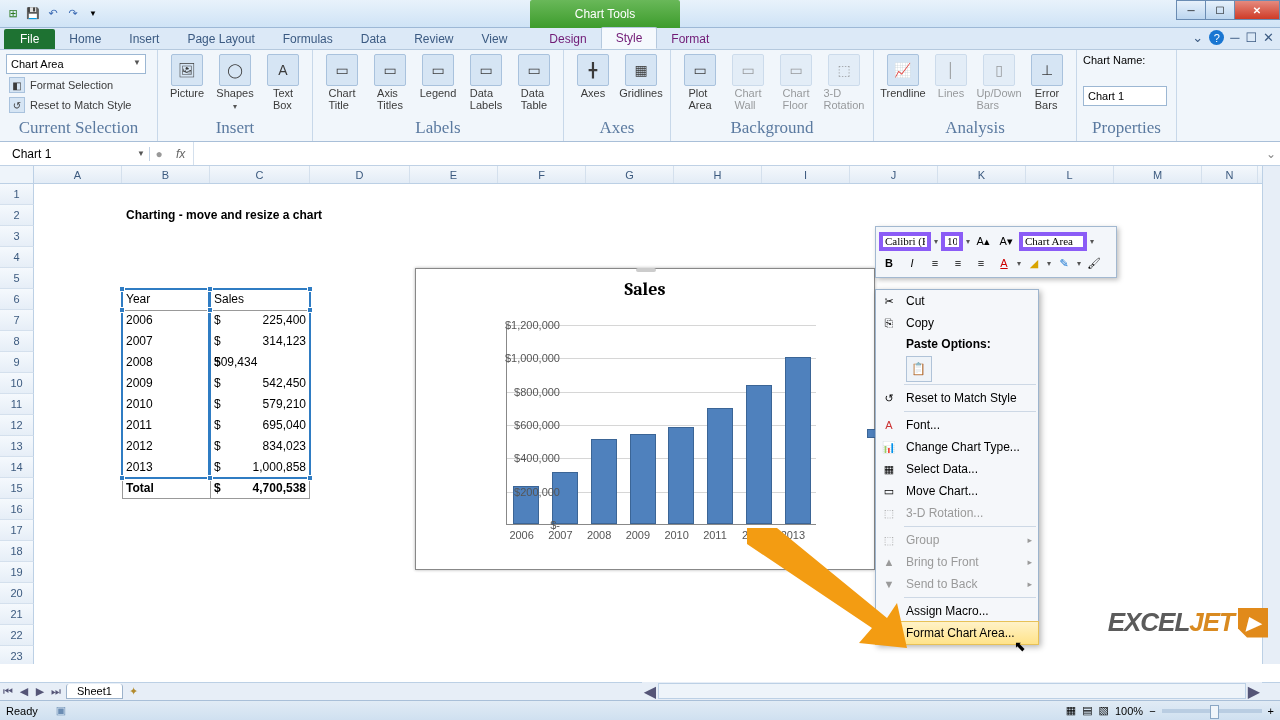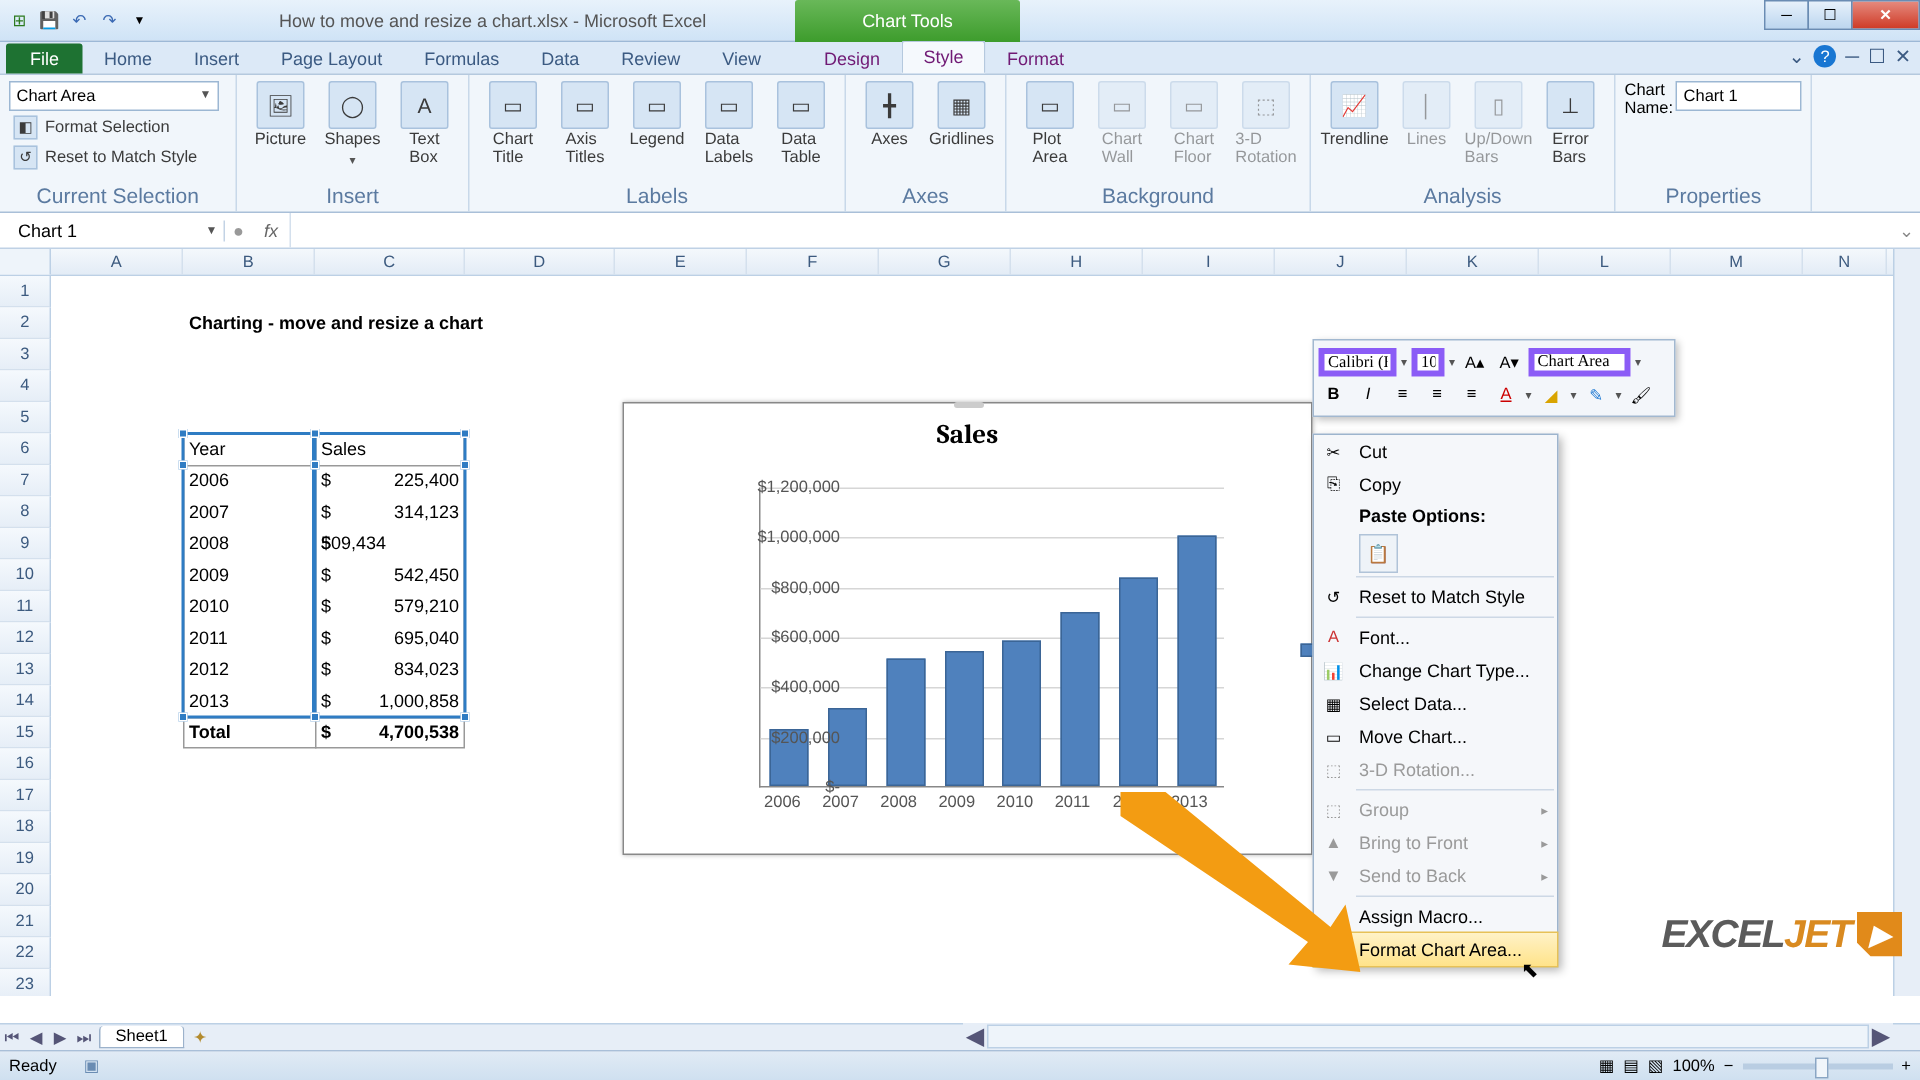--- a/index.html
+++ b/index.html
@@ -21,21 +21,21 @@
 .tab.file { background:#1e7232; color:#fff; border-radius:2px 2px 0 0; padding:3px 16px; }
 .tab.active { background:#f5f9fd; border:1px solid #b5c9de; border-bottom:1px solid #f5f9fd; border-radius:2px 2px 0 0; }
 .tab.ct { color:#701a75; }
 .ribbon-right { position:absolute; right:6px; top:2px; display:flex; gap:6px; font-size:13px; color:#3b5a82; }
 .ribbon-right span { cursor:default; }
 .help { background:#1976d2;color:#fff;border-radius:50%;width:15px;height:15px;display:inline-flex;align-items:center;justify-content:center;font-size:11px; }
 
 
 .ribbon { height:92px; background:#f1f6fb; border-bottom:1px solid #a9bfd8; display:flex; font-size:11px; }
 .group { border-right:1px solid #c8d8e9; padding:2px 6px 0; display:flex; flex-direction:column; justify-content:space-between; }
-.group-label { text-align:center; font-size:14px; color:#5b7aa0; padding:2px 0 3px; }
+.group-label { text-align:center; font-size:17px; color:#5b7aa0; padding:2px 0 3px;font-family:Liberation Serif, serif; }
 .group-body { display:flex; align-items:flex-start; gap:2px; flex:1; }
 .vbtn { display:flex; flex-direction:column; align-items:center; width:46px; padding-top:2px; gap:2px; color:#3b3b3b; }
 .vbtn .ic { width:32px; height:32px; background:#d6e5f4; border:1px solid #a9c2dd; border-radius:2px; display:flex;align-items:center;justify-content:center;font-size:14px; }
 .vbtn .lbl { line-height:1.05; }
 .hbtn { display:flex; align-items:center; gap:5px; padding:1px 3px; color:#3b3b3b; }
 .hbtn .ic { width:16px;height:16px;background:#d6e5f4;border:1px solid #a9c2dd;display:flex;align-items:center;justify-content:center;font-size:10px; }
 .sel-input { width:140px; height:20px; border:1px solid #9cb7d3; background:#fff; font-size:11px; padding:1px 18px 1px 4px; }
 .tri { font-size:8px; color:#555; }
 
 
@@ -115,21 +115,20 @@
 <body>
 
 <div class="titlebar">
   <div class="qat">
     <span class="qat-btn" style="color:#2d7a1f">⊞</span>
     <span class="qat-btn" style="color:#3a69b3">💾</span>
     <span class="qat-btn" style="color:#3a69b3">↶</span>
     <span class="qat-btn" style="color:#3a69b3">↷</span>
     <span class="qat-btn" style="font-size:8px">▼</span>
   </div>
-  <span class="ftitle">How to move and resize a chart.xlsx - Microsoft Excel</span>
   <div class="ct-tools">Chart Tools</div>
   <div class="winctrl">
     <span>─</span>
     <span>☐</span>
     <span class="close">✕</span>
   </div>
 </div>
 
 <div class="tabs">
   <div class="tab file">File</div>
@@ -273,21 +272,21 @@
         </div>
       <div class="vbtn">
           <span class="ic">⊥</span>
           <span class="lbl" style="white-space:pre-line">Error
 Bars</span>
         </div>
     </div>
     <div class="group-label">Analysis</div>
   </div>
   <div class="group" style="flex:0 0 100px">
-    <div class="group-body" style="gap:2px;padding-top:2px">
+    <div class="group-body" style="flex-direction:column;gap:20px;padding-top:2px">
       <span>Chart Name:</span>
       <input class="sel-input" style="width: 84px;" value="Chart 1">
     </div>
     <div class="group-label">Properties</div>
   </div>
 </div>
 
 <div class="fbar">
   <div class="namebox">
     <input value="Chart 1" style="">

